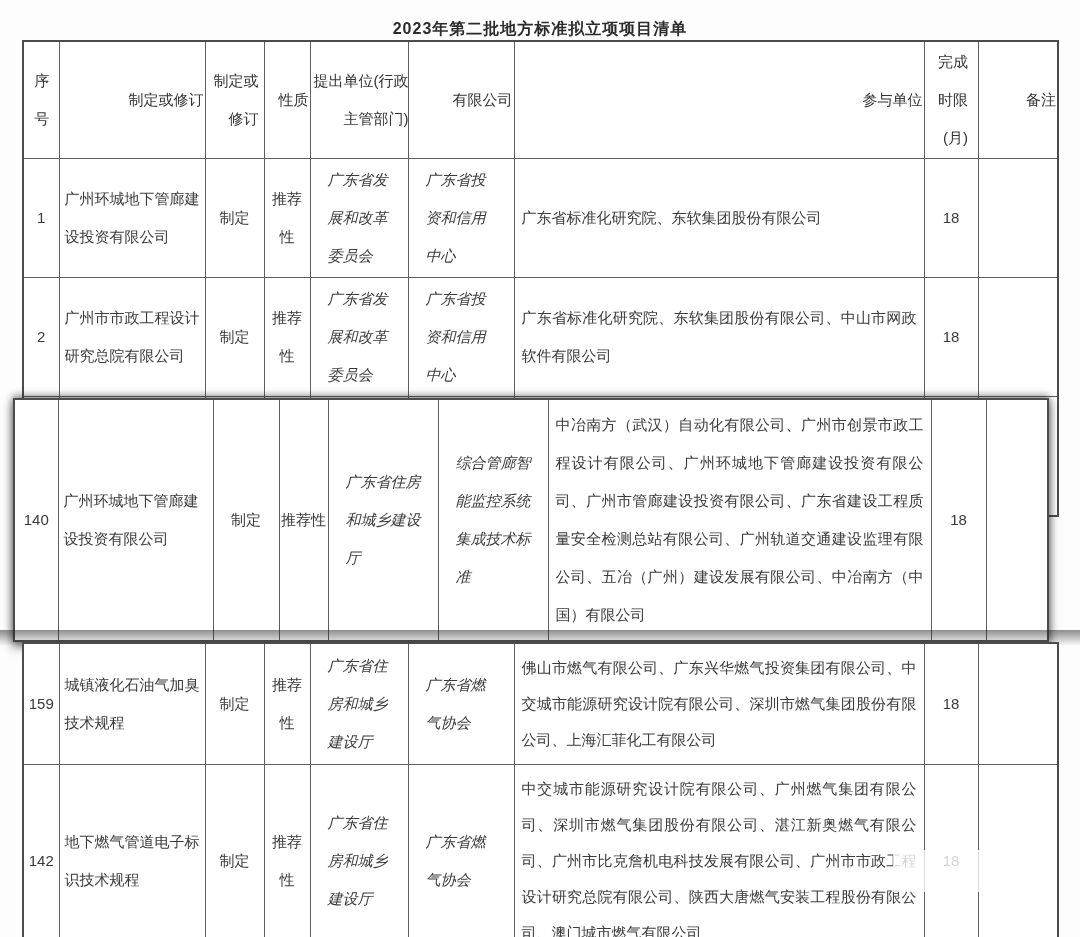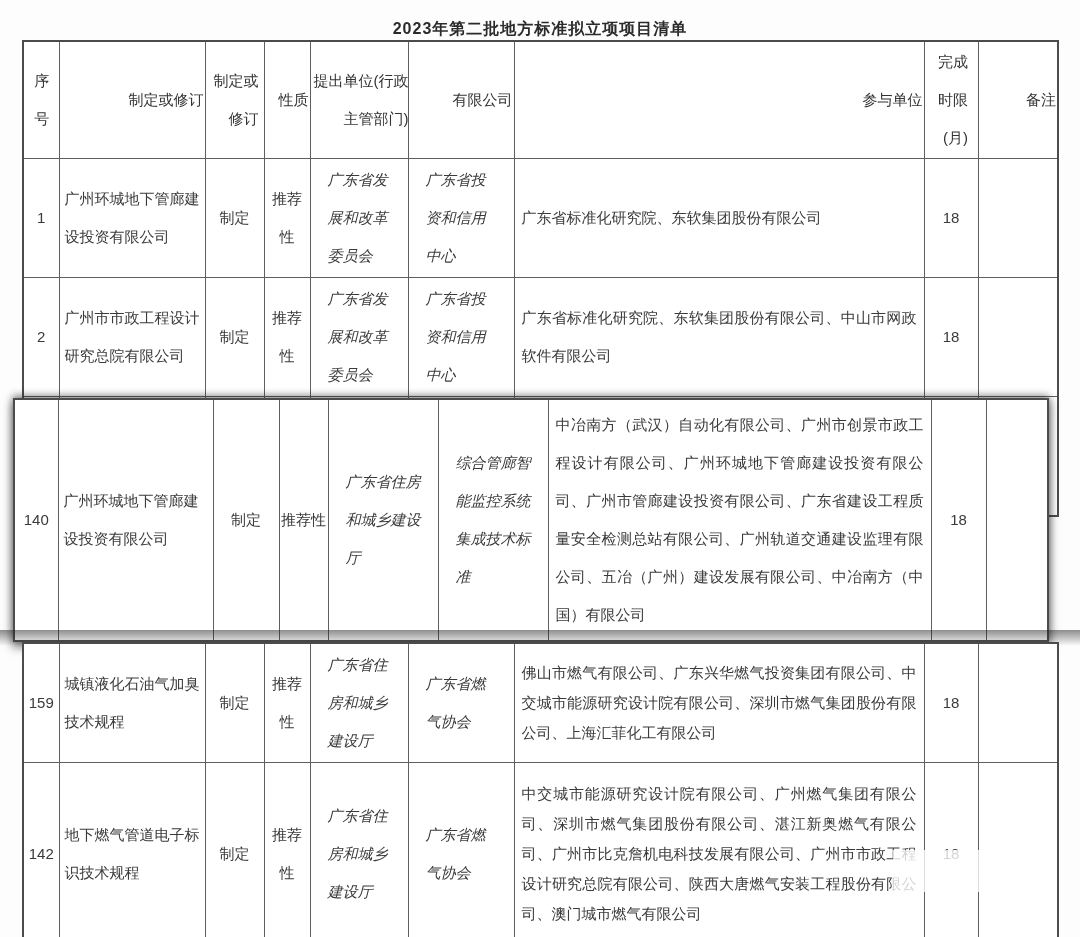--- a/index.html
+++ b/index.html
@@ -47,21 +47,21 @@
   th{text-align:right;font-weight:bold;color:#333;margin-left:10px;}
   th .hw{margin:0 auto;}
   .w-xuhao{width:16px;}
   .w-zhiding{width:48px;}
   .w-tichu{width:97px;}
   .w-wancheng{width:34px;}
   .c-center{text-align:center;}
   .c-name{text-align:left;padding:2px 5px;}
   .c-left{text-align:left;padding:2px 17px;font-style:italic;}
   .c-part{text-align:justify;padding:6px 7px;}
-  .frag-c .c-part{line-height:30px;}
+  .frag-c .c-part{line-height:36px;}
   .c-rem{text-align:left;padding:2px 5px;}
   .white-patch{
     position:absolute;left:893px;top:850px;width:150px;height:42px;
     background:rgba(255,255,255,.78);
     pointer-events:none;
   }
 </style>
 </head>
 <body>
 

